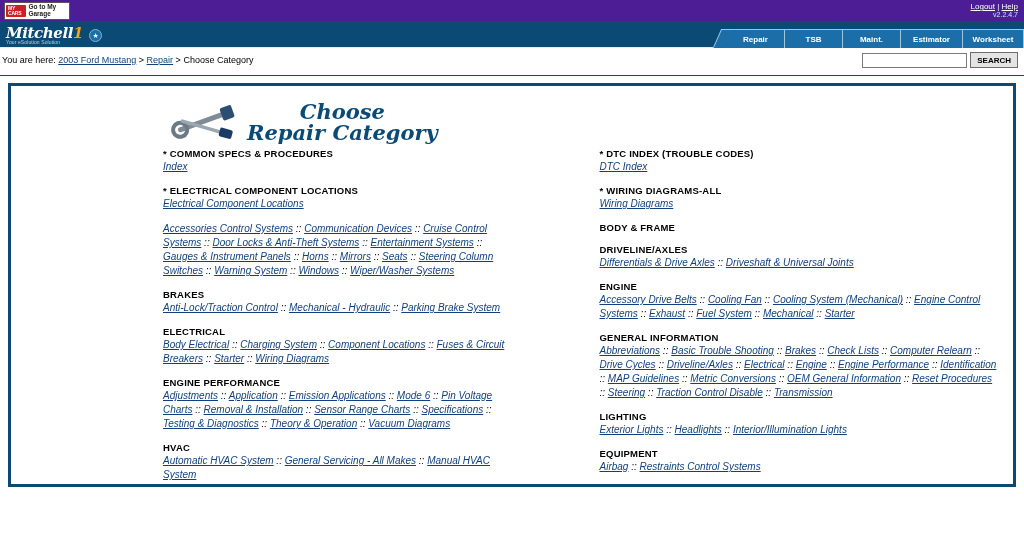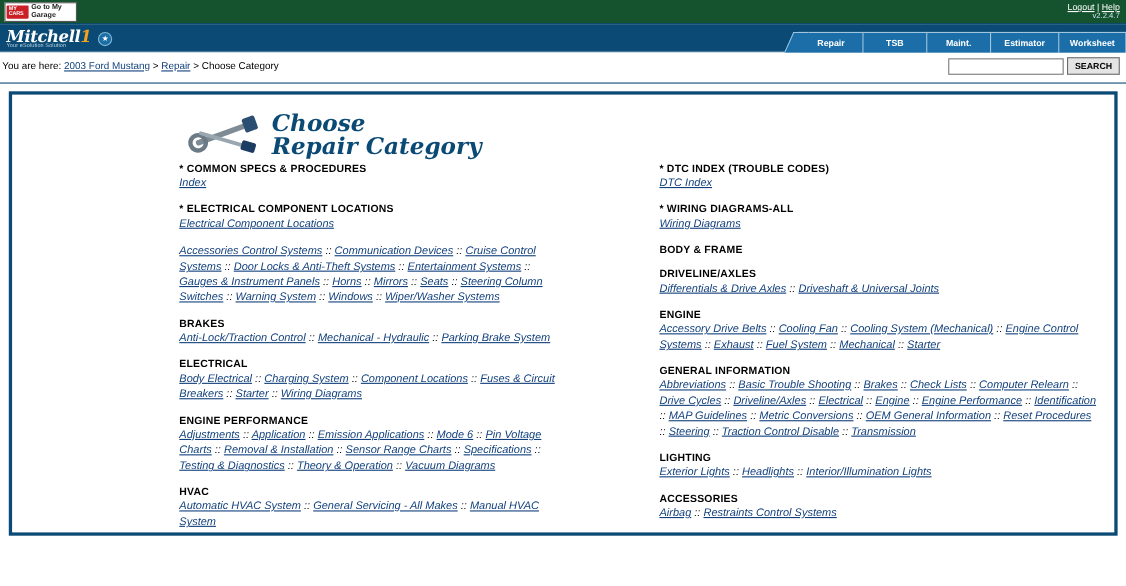--- a/index.html
+++ b/index.html
@@ -9,21 +9,21 @@
     background: #ffffff;
     font-family: "Liberation Sans", sans-serif;
     font-size: 11px;
     color: #000000;
     overflow: hidden;
   }
 
   
   .topbar {
     height: 22px;
-    background: #14532d;
+    background: #4c1d95;
     position: relative;
     border-bottom: 1px solid #0a4a74;
   }
   .garage-btn {
     position: absolute;
     left: 4px; top: 2px;
     width: 66px; height: 18px;
     background: #ffffff;
     border: 1px solid #555;
     display: flex;
@@ -171,20 +171,21 @@
     border: 3px solid #0a4a74;
     background: #ffffff;
     position: relative;
     overflow: hidden;
   }
   .page-head {
     display: flex;
     align-items: center;
     padding: 10px 0 0 160px;
     height: 62px;
+    text-align: center;
   }
   .wrench {
     width: 70px; height: 40px;
     position: relative;
     margin-right: 6px;
   }
   .page-title {
     font-family: "DejaVu Serif", serif;
     font-style: italic;
     font-weight: bold;
@@ -351,19 +352,19 @@
         </div>
         <div class="grp">
           <div class="grp-title">GENERAL INFORMATION</div>
           <div class="grp-links"><a href="#">Abbreviations</a><span class="sep"> :: </span><a href="#">Basic Trouble Shooting</a><span class="sep"> :: </span><a href="#">Brakes</a><span class="sep"> :: </span><a href="#">Check Lists</a><span class="sep"> :: </span><a href="#">Computer Relearn</a><span class="sep"> :: </span><a href="#">Drive Cycles</a><span class="sep"> :: </span><a href="#">Driveline/Axles</a><span class="sep"> :: </span><a href="#">Electrical</a><span class="sep"> :: </span><a href="#">Engine</a><span class="sep"> :: </span><a href="#">Engine Performance</a><span class="sep"> :: </span><a href="#">Identification</a><span class="sep"> :: </span><a href="#">MAP Guidelines</a><span class="sep"> :: </span><a href="#">Metric Conversions</a><span class="sep"> :: </span><a href="#">OEM General Information</a><span class="sep"> :: </span><a href="#">Reset Procedures</a><span class="sep"> :: </span><a href="#">Steering</a><span class="sep"> :: </span><a href="#">Traction Control Disable</a><span class="sep"> :: </span><a href="#">Transmission</a></div>
         </div>
         <div class="grp">
           <div class="grp-title">LIGHTING</div>
           <div class="grp-links"><a href="#">Exterior Lights</a><span class="sep"> :: </span><a href="#">Headlights</a><span class="sep"> :: </span><a href="#">Interior/Illumination Lights</a></div>
         </div>
         <div class="grp">
-          <div class="grp-title">ACCESSORIES</div>
+          <div class="grp-title">EQUIPMENT</div>
           <div class="grp-links"><a href="#">Airbag</a><span class="sep"> :: </span><a href="#">Restraints Control Systems</a></div>
         </div>
       </div>
   </div>
 
 </div>
 
 </body></html>

